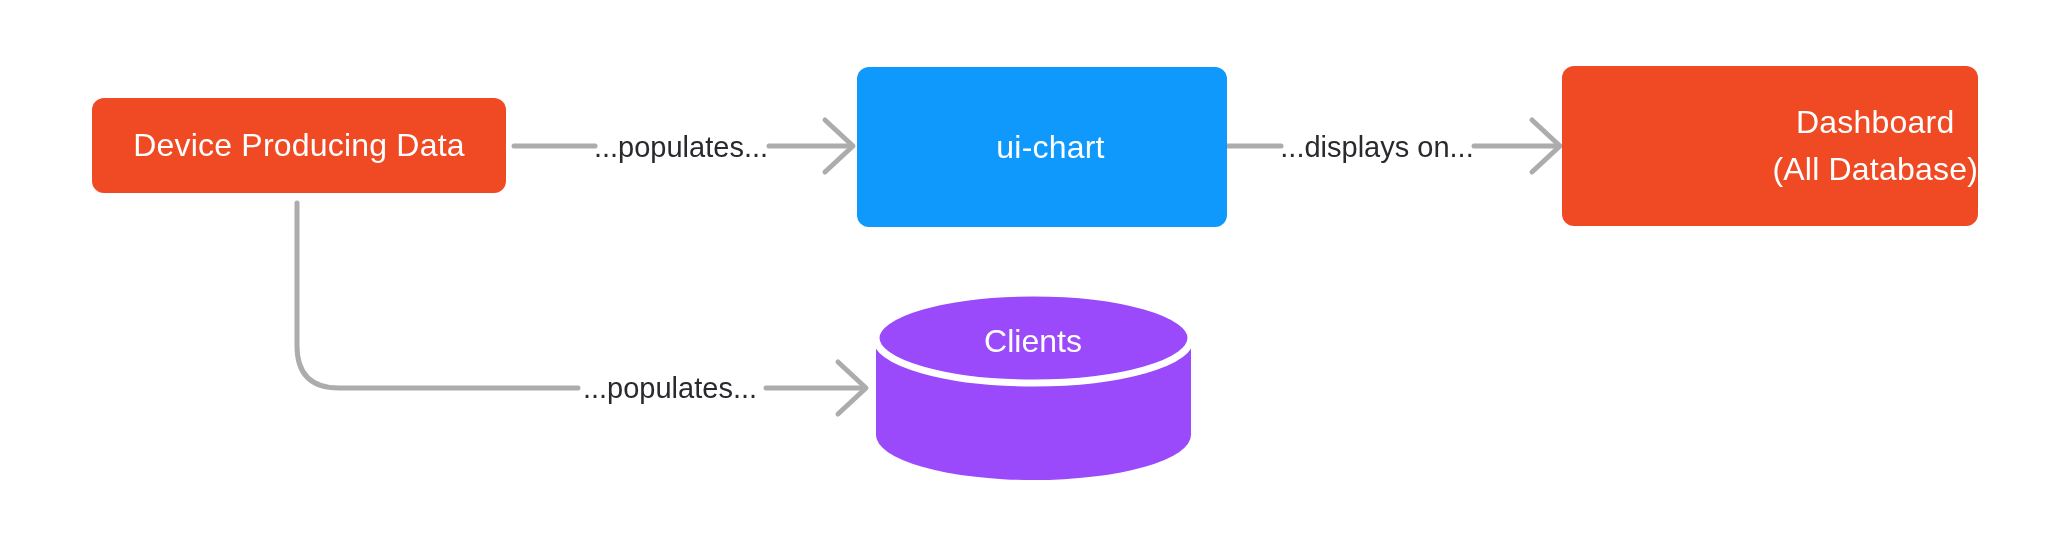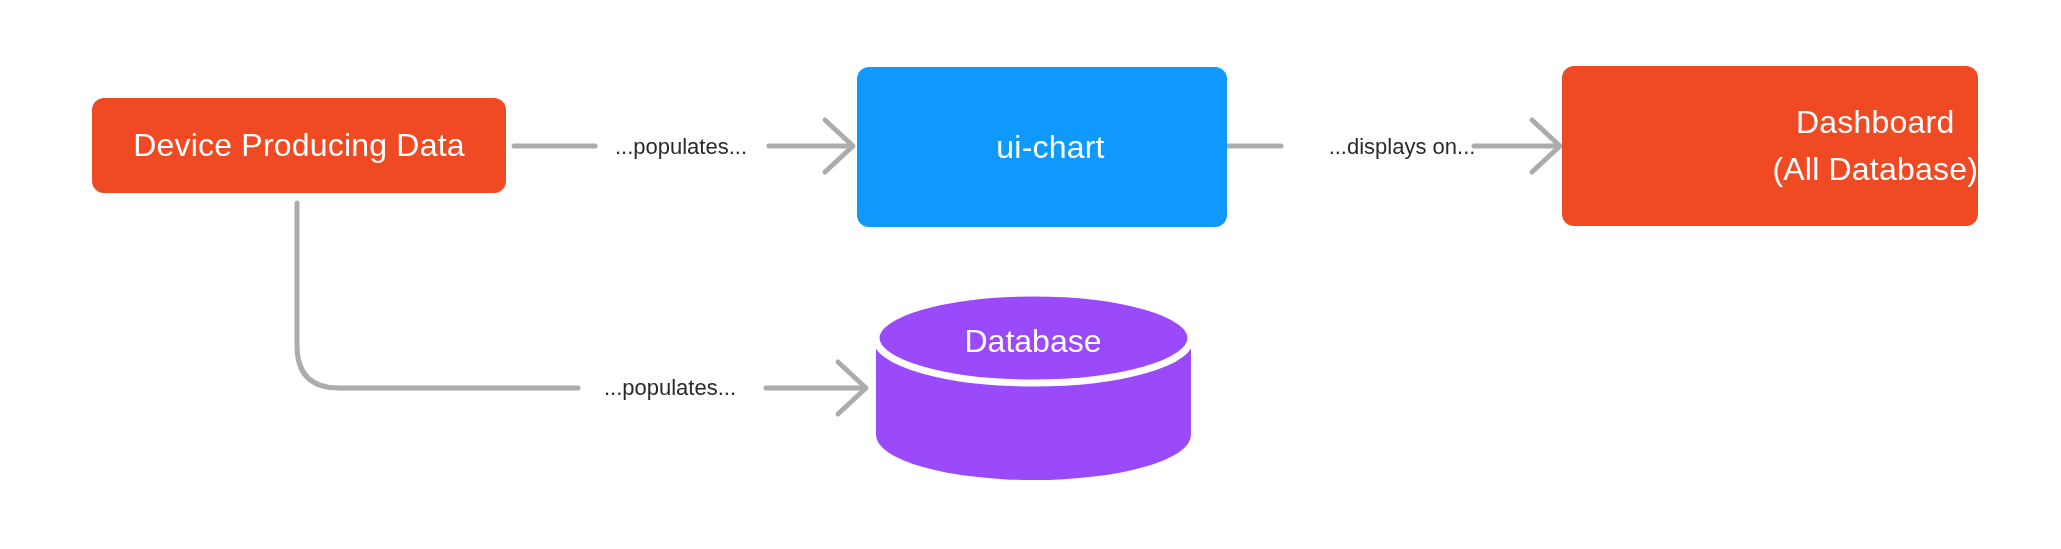--- a/index.html
+++ b/index.html
@@ -51,26 +51,26 @@
   }
   .node--orange { background: var(--node-orange, #f04a25); }
   .node--blue   { background: var(--node-blue, #0f99fc); padding-left: 17px; }
   .node--device    { left: 92px;   top: 98px; width: 414px; height: 95px; }
   .node--ui-chart  { left: 857px;  top: 67px; width: 353px; height: 160px; }
   .node--dashboard { left: 1562px; top: 66px; width: 416px; height: 160px; justify-content: flex-end; }
   .edge-label {
     position: absolute;
     transform: translate(-50%, -50%);
     color: var(--edge-label-text, #2a2a2e);
-    font-size: 22px;
+    font-size: 29px;
     white-space: nowrap;
     text-align: right;
   }
   .edge-label--pop1 { left: 681px;  top: 147px; }
-  .edge-label--disp { left: 1377px; top: 147px; margin-left: 25px; }
+  .edge-label--disp { left: 1377px; top: 147px; }
   .edge-label--pop2 { left: 670px;  top: 388px; }
   .cyl-label {
     position: absolute;
     left: 1033px;
     top: 341px;
     transform: translate(-50%, -50%);
     color: var(--node-label-text, #ffffff);
     font-size: 32px;
     white-space: nowrap;
   }
@@ -118,15 +118,15 @@
     <span>
       <span>Dashboard</span><br>
       <span>(All Database)</span>
     </span>
   </div>
 
   <div class="edge-label edge-label--pop1">...populates...</div>
   <div class="edge-label edge-label--disp">...displays on...</div>
   <div class="edge-label edge-label--pop2">...populates...</div>
 
-  <div class="cyl-label">Database</div>
+  <div class="cyl-label">Clients</div>
 
 </div>
 
 </body></html>

